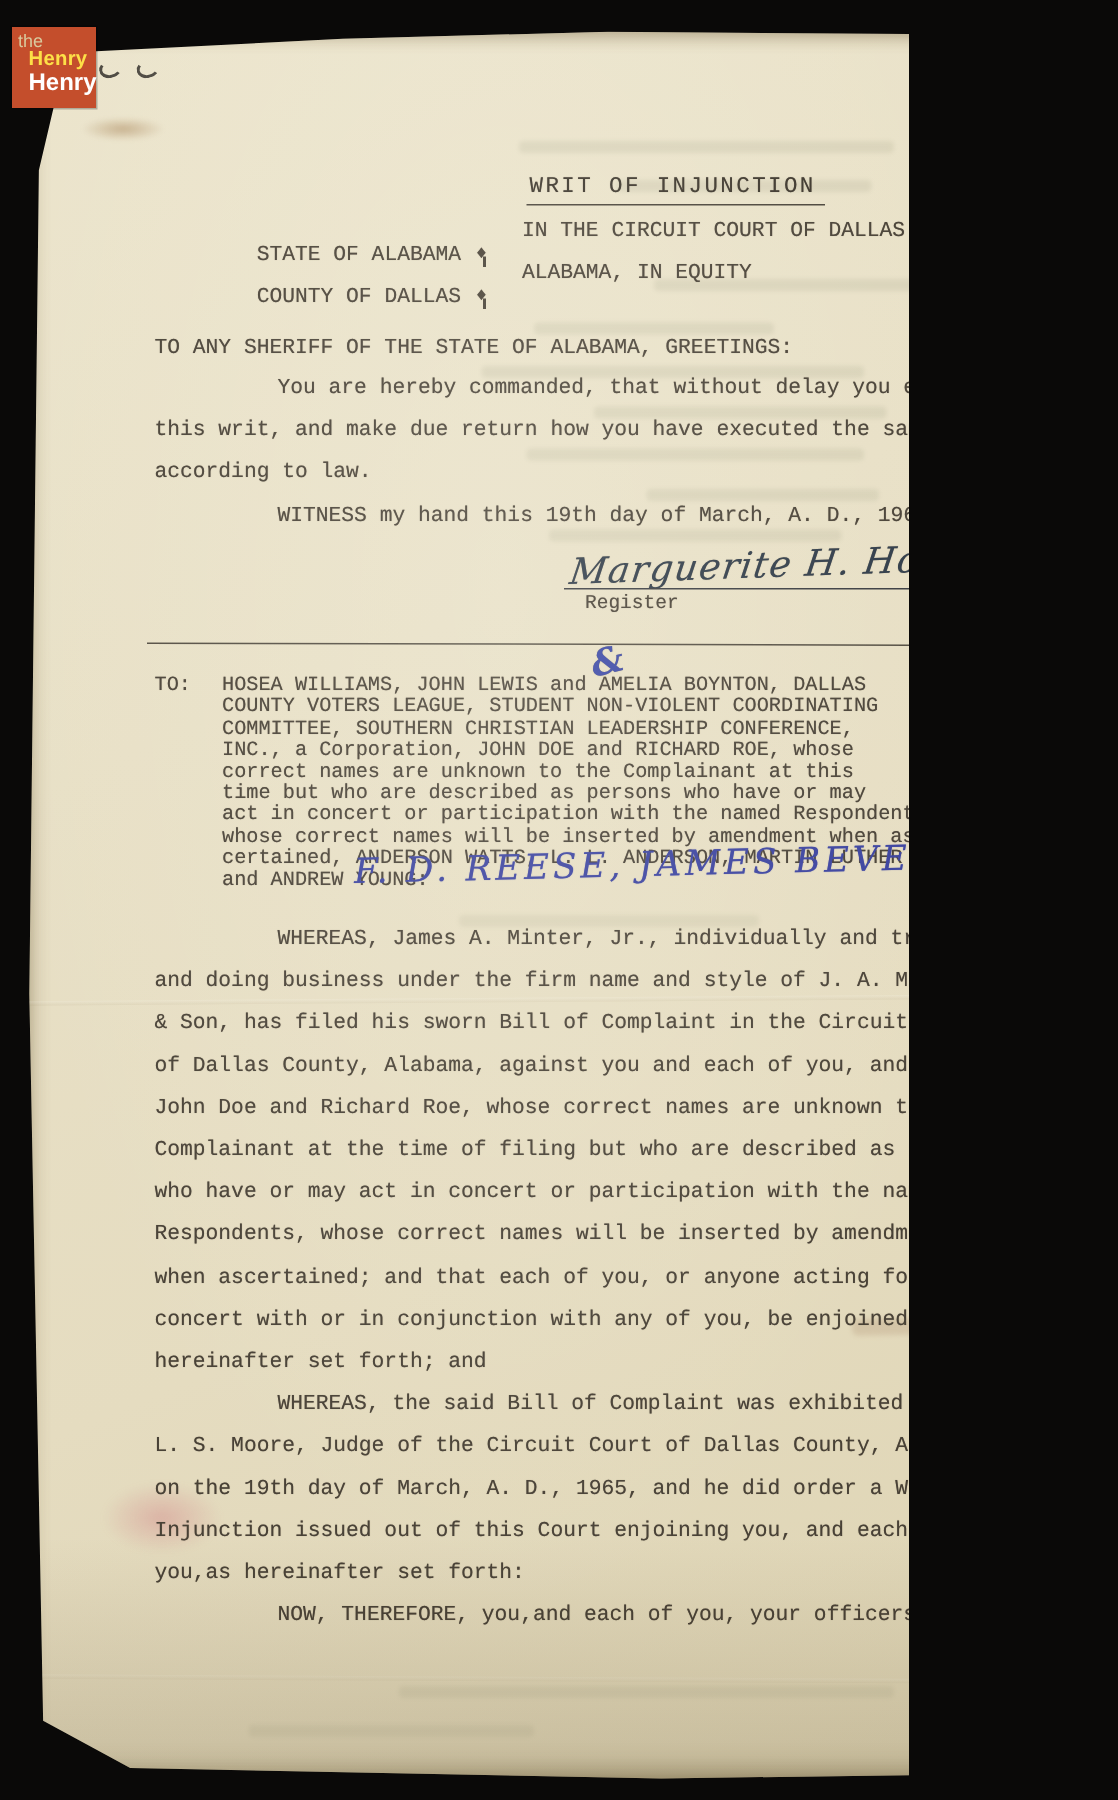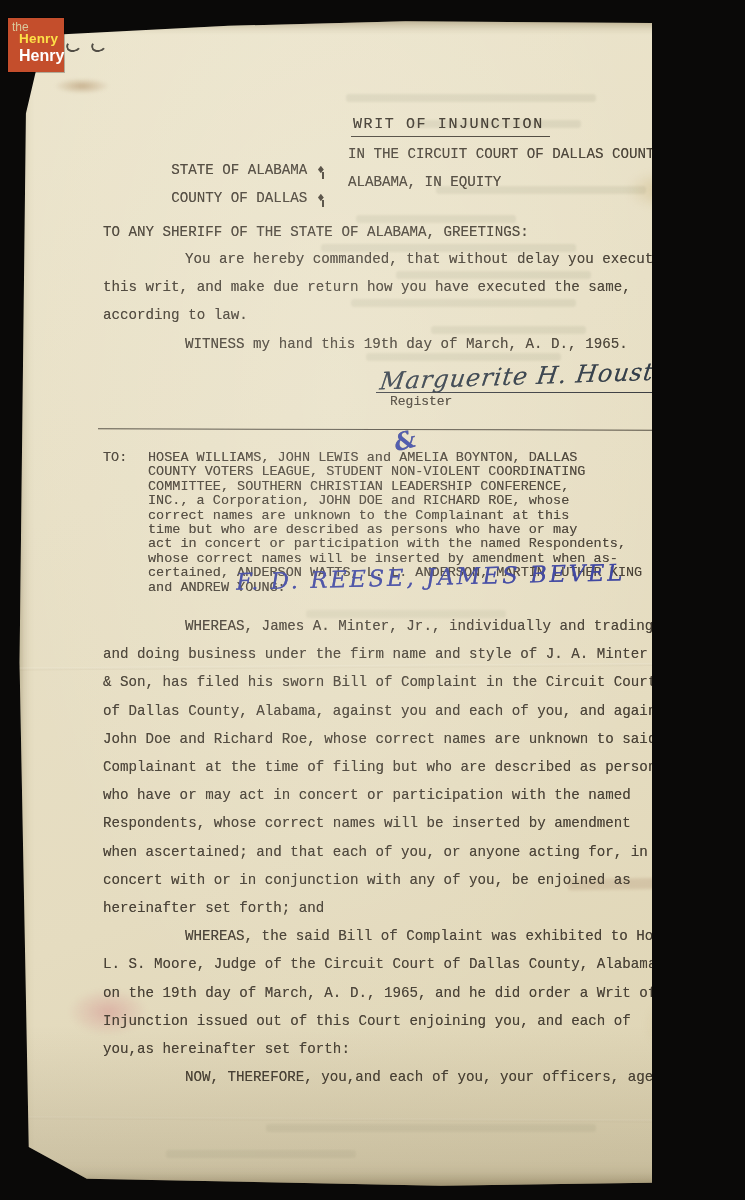--- a/index.html
+++ b/index.html
@@ -1,16 +1,16 @@
 <!DOCTYPE html>
 <html><head>
 <meta charset="utf-8">
 <style>
   html,body{margin:0;padding:0;background:#0a0908;}
-  .stage{position:relative;width:652px;height:1200px;background:#0a0908;overflow:hidden;
+  .stage{position:relative;width:606px;height:1200px;background:#0a0908;overflow:hidden;
          font-family:"Liberation Mono","DejaVu Sans Mono",monospace;}
   
   .paper{position:absolute;left:16px;top:20px;width:708px;height:1168px;
     background:linear-gradient(158deg,#ece5cd 0%,#e8e0c6 35%,#e5dcc0 65%,#ddd3b2 100%);
     clip-path:polygon(4% 1.3%,30% 0.5%,55% 0.1%,97.5% 0.3%,100% 2%,99.6% 55%,99.5% 96%,97% 99.5%,60% 99.8%,10% 99.2%,1.8% 96.5%,0.5% 55%,1.4% 8%);
     box-shadow:inset -7px 0 14px rgba(95,78,42,.30),inset 0 -9px 16px rgba(95,78,42,.28),
                inset 6px 0 12px rgba(120,100,60,.22),inset 0 6px 10px rgba(120,100,60,.20);}
   .shade{position:absolute;inset:0;pointer-events:none;
     background:radial-gradient(ellipse at 45% 32%,rgba(255,255,248,.16),rgba(255,255,248,0) 62%),
                linear-gradient(rgba(0,0,0,0) 86%,rgba(70,52,22,.16));}

